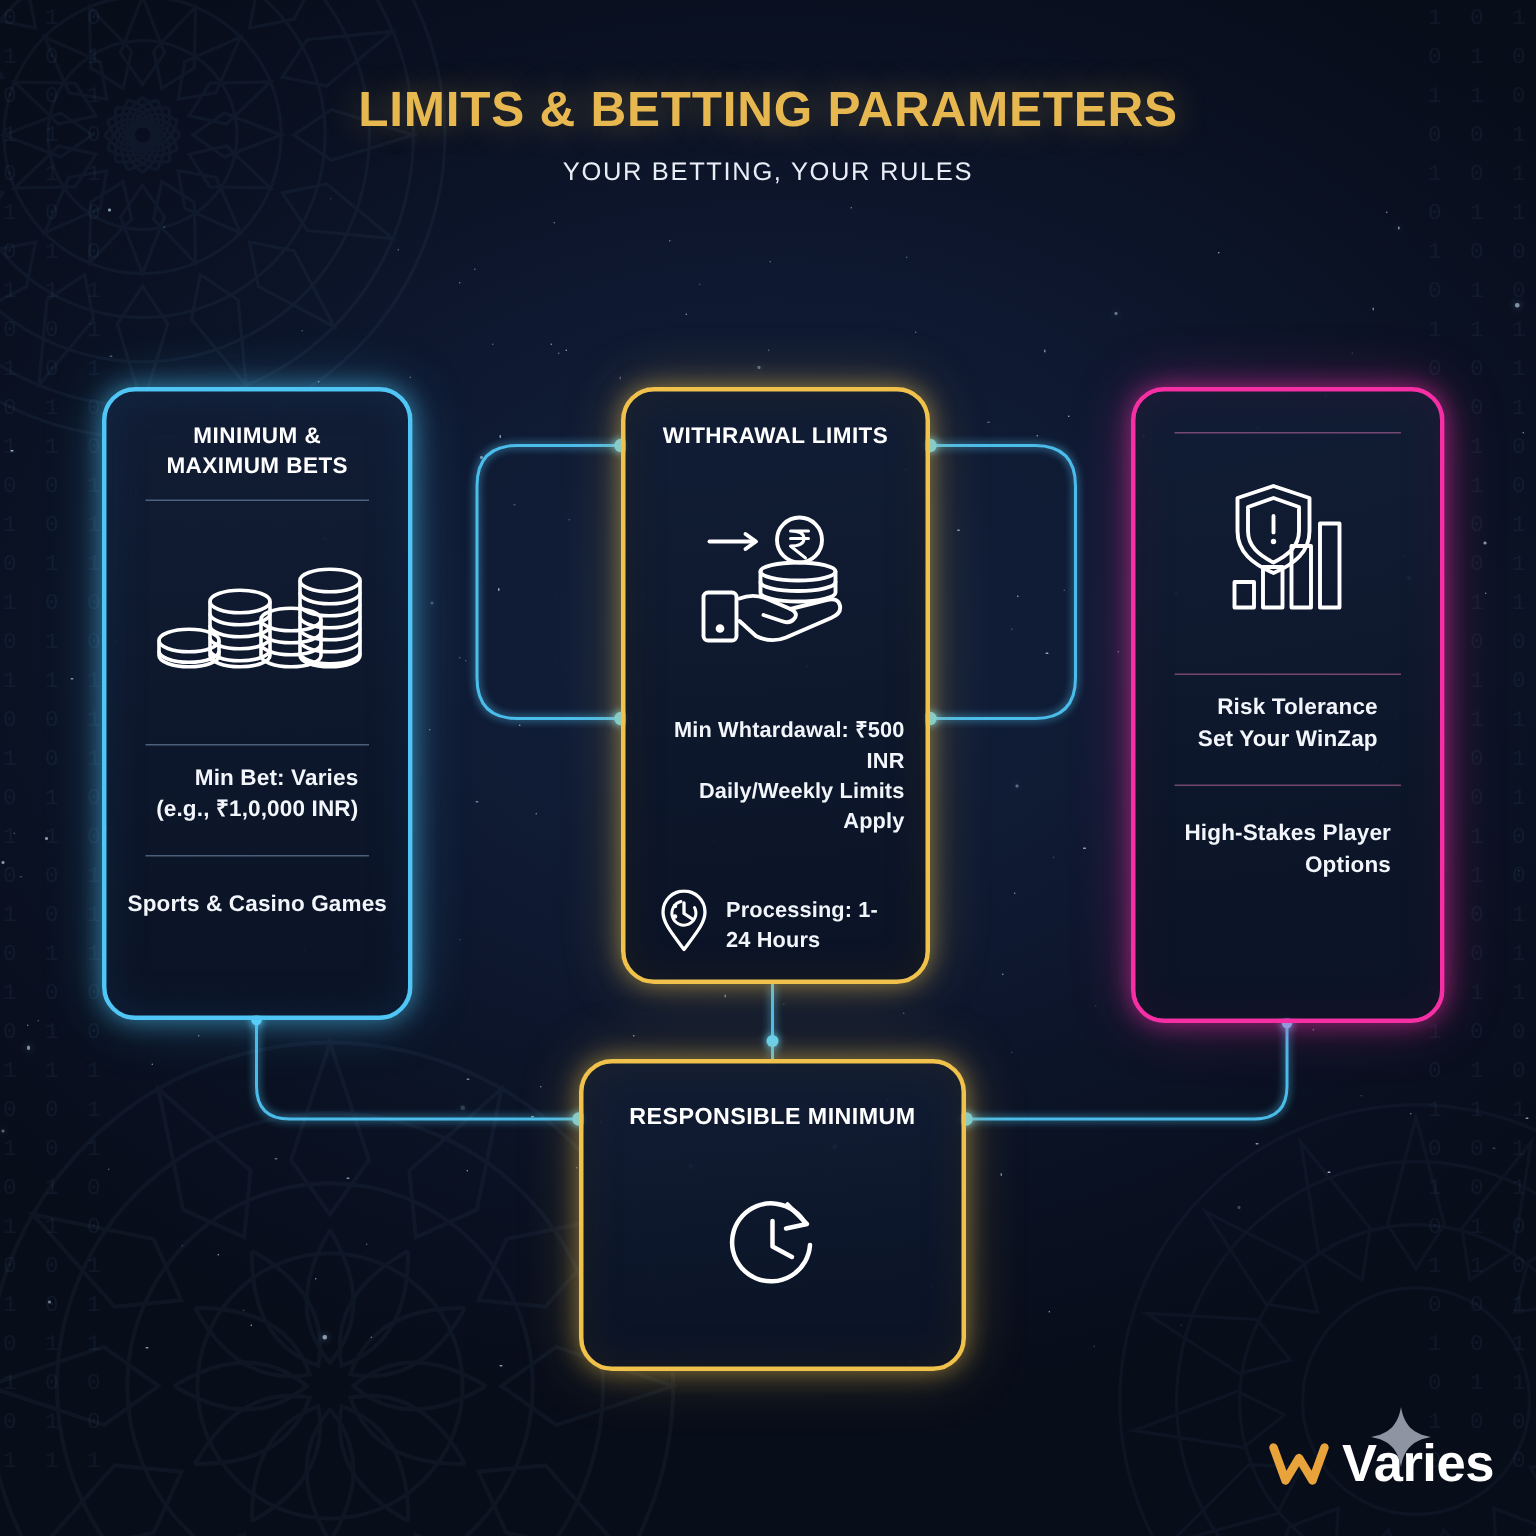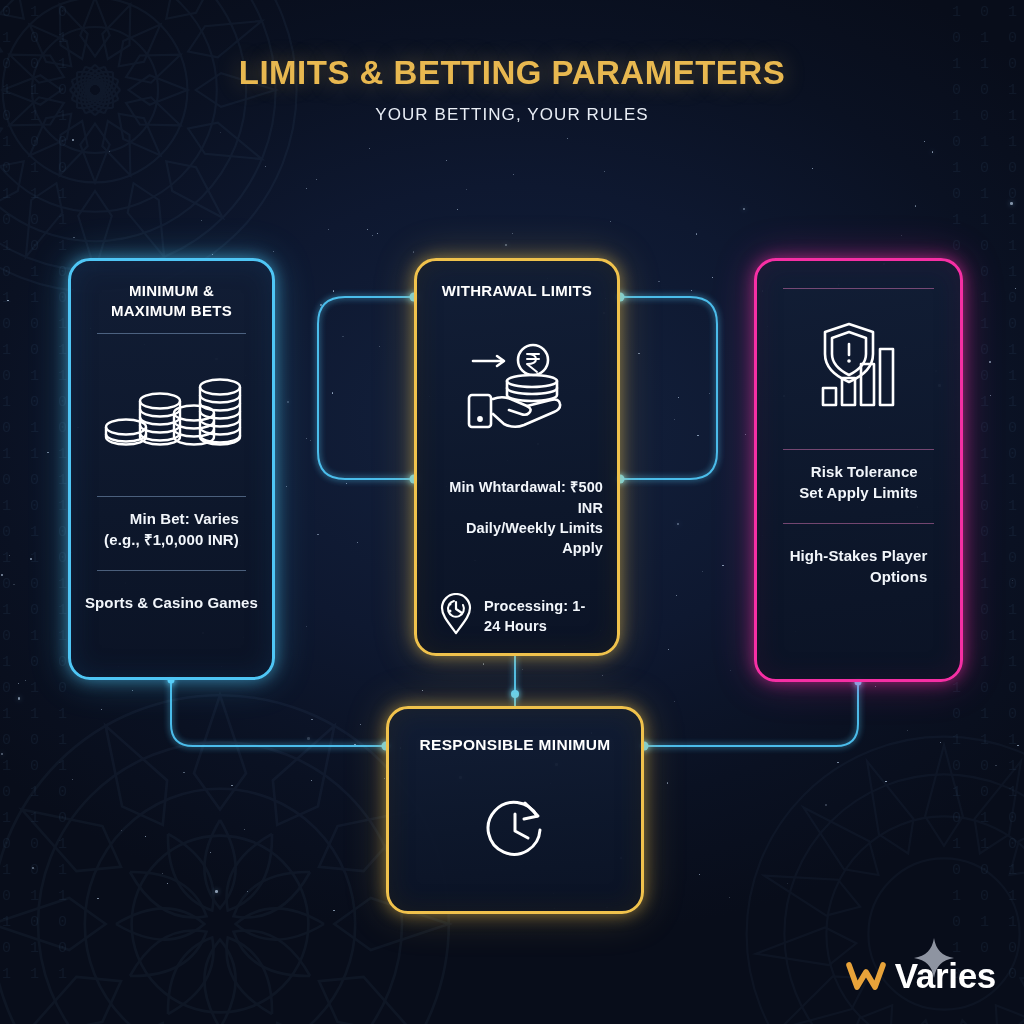--- a/index.html
+++ b/index.html
@@ -674,21 +674,21 @@
 
         <rect x="12" y="70" width="13" height="17"></rect>
         <rect x="31" y="60" width="13" height="27"></rect>
         <rect x="50" y="46" width="13" height="41"></rect>
         <rect x="69" y="31" width="13" height="56"></rect>
       </svg>
     </div>
     <div class="divider"></div>
     <div class="body-text">
       <span>Risk Tolerance</span><br>
-      <span>Set Apply Limits</span>
+      <span>Set Your WinZap</span>
     </div>
     <div class="divider" style="margin-top:20px;"></div>
     <div class="body-text" style="margin-top:10px;">
       <span>High-Stakes Player</span><br>
       <span>Options</span>
     </div>
   </div>
 
   <div class="card gold" id="card-resp">
     <div class="card-title" style="margin-top:10px;">RESPONSIBLE MINIMUM</div>

